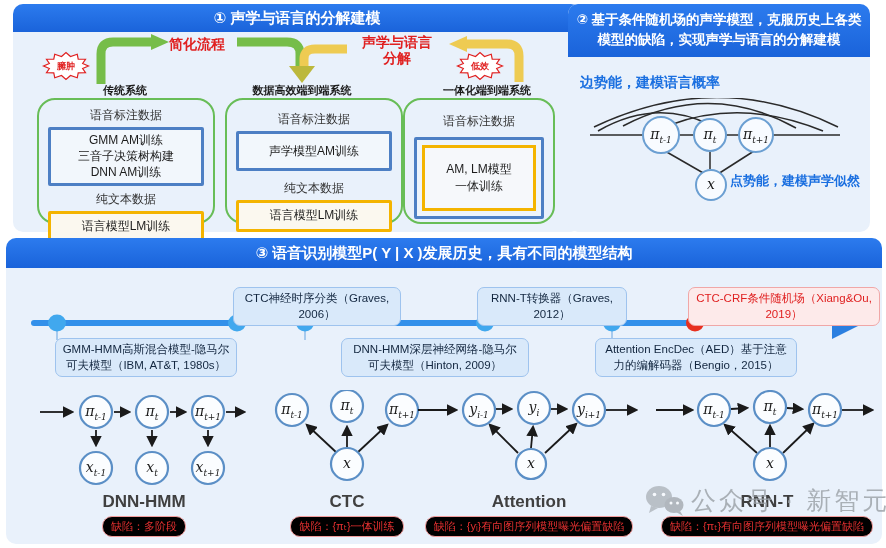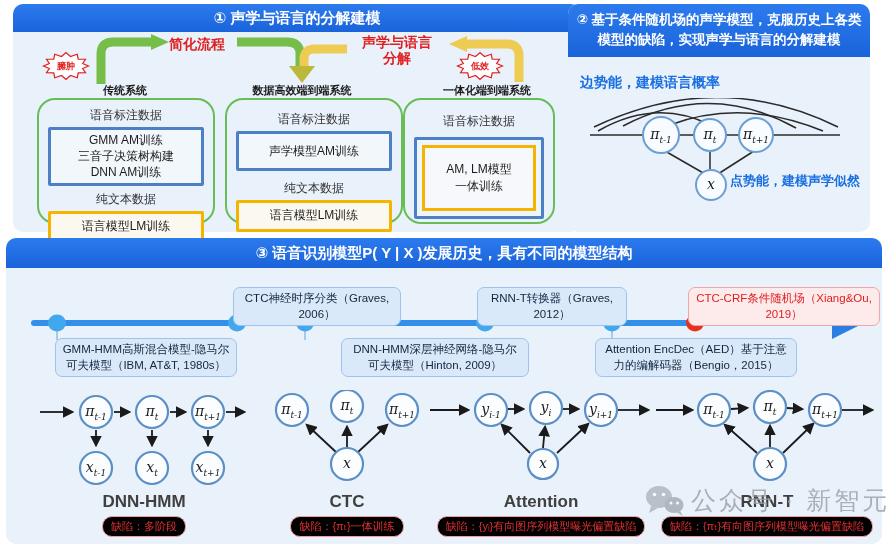--- a/index.html
+++ b/index.html
@@ -255,21 +255,21 @@
       </g>
       <text x="30" y="24"><tspan>π</tspan><tspan class="nsub" dy="4">t-1</tspan></text>
       <text x="85" y="20"><tspan>π</tspan><tspan class="nsub" dy="4">t</tspan></text>
       <text x="140" y="24"><tspan>π</tspan><tspan class="nsub" dy="4">t+1</tspan></text>
       <text x="85" y="78"><tspan>x</tspan></text>
     </svg>
     <div class="model-title">CTC</div>
     <div class="defect-badge">缺陷：{πₜ}一体训练</div>
   </div>
 
-  <div class="model-block" style="left:420px;width:230px;">
+  <div class="model-block" style="left:408px;width:230px;">
     <svg width="230" height="96" viewBox="0 0 230 96">
       <defs>
           <marker id="ah3" viewBox="0 0 10 10" refX="8" refY="5" markerWidth="6.5" markerHeight="6.5" orient="auto">
             <path d="M0,0L10,5L0,10z" fill="#1a1a1a"></path>
           </marker>
         </defs>
       <g stroke="#1a1a1a" stroke-width="1.8" fill="none">
         <line x1="4" y1="20" x2="42" y2="20" marker-end="url(#ah3)"></line>
         <line x1="82" y1="19" x2="97" y2="19" marker-end="url(#ah3)"></line>
         <line x1="137" y1="19" x2="152" y2="19" marker-end="url(#ah3)"></line>

